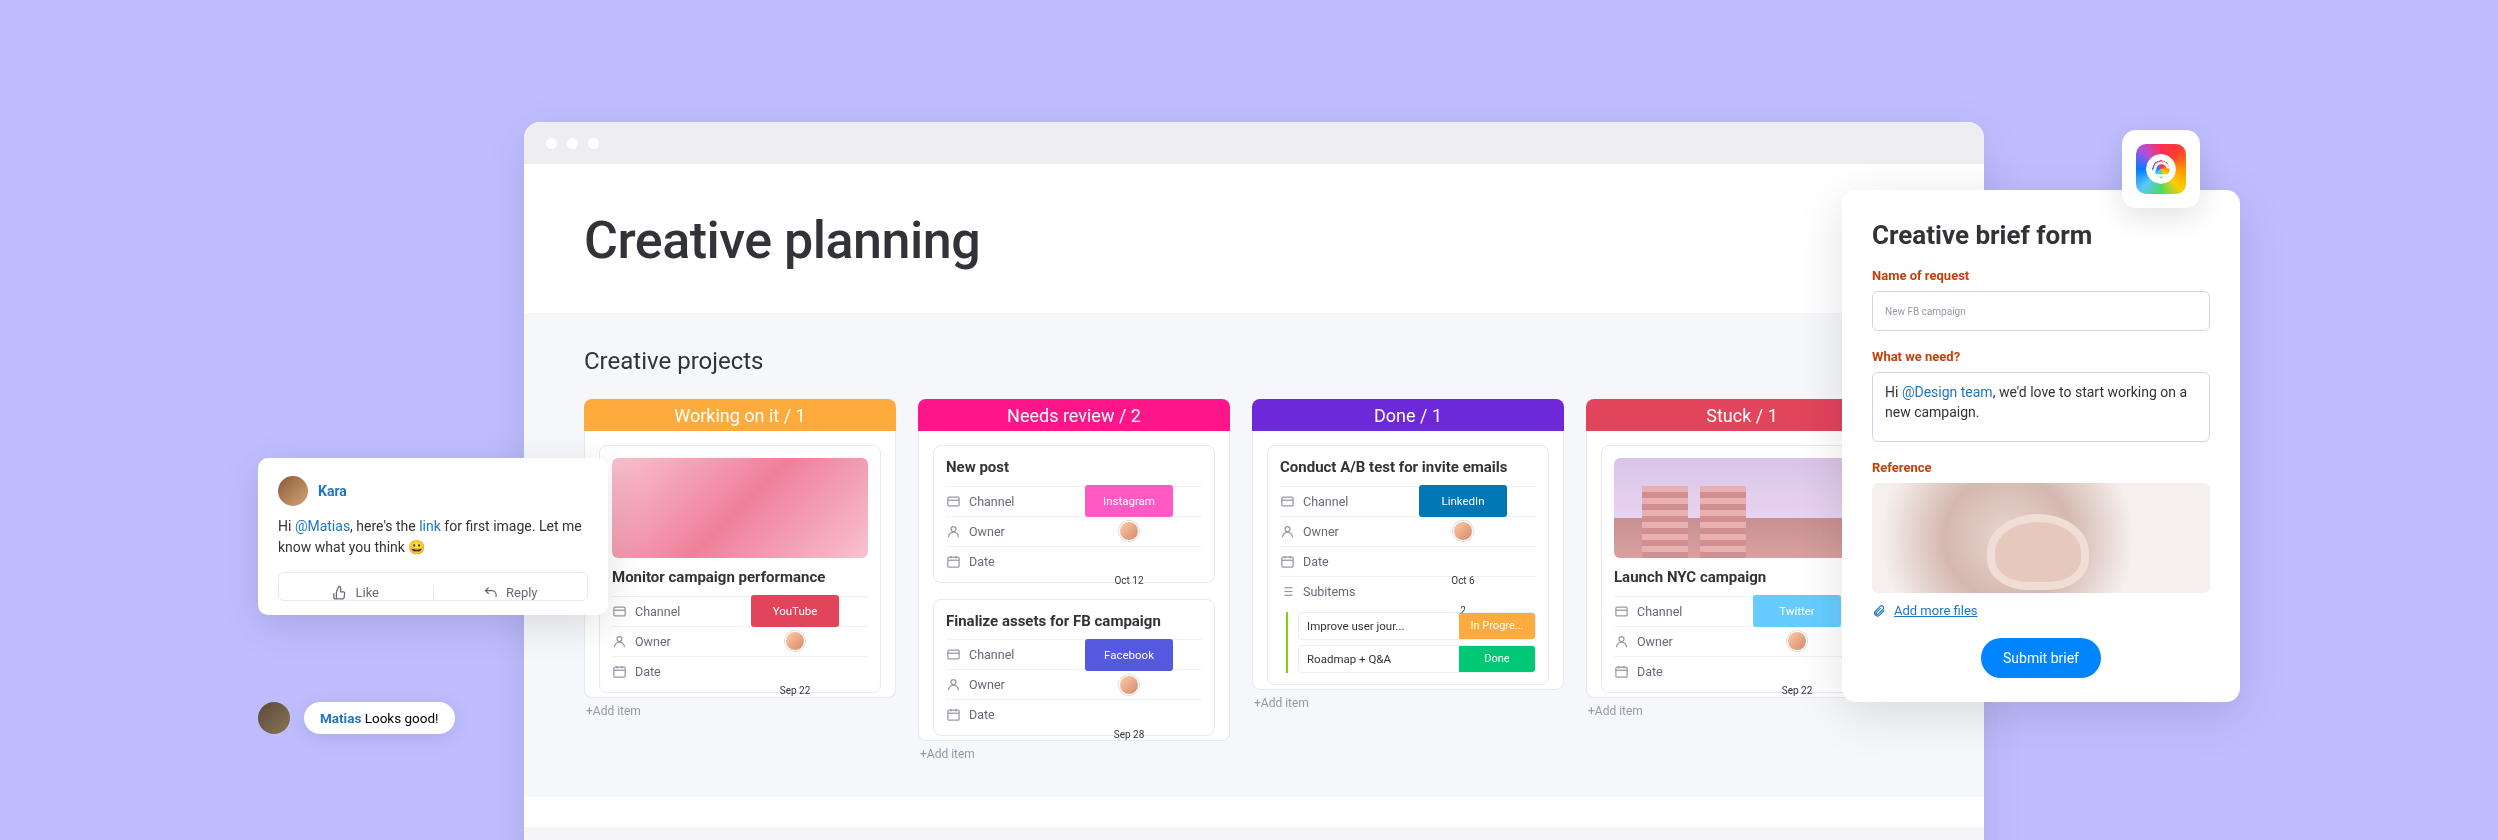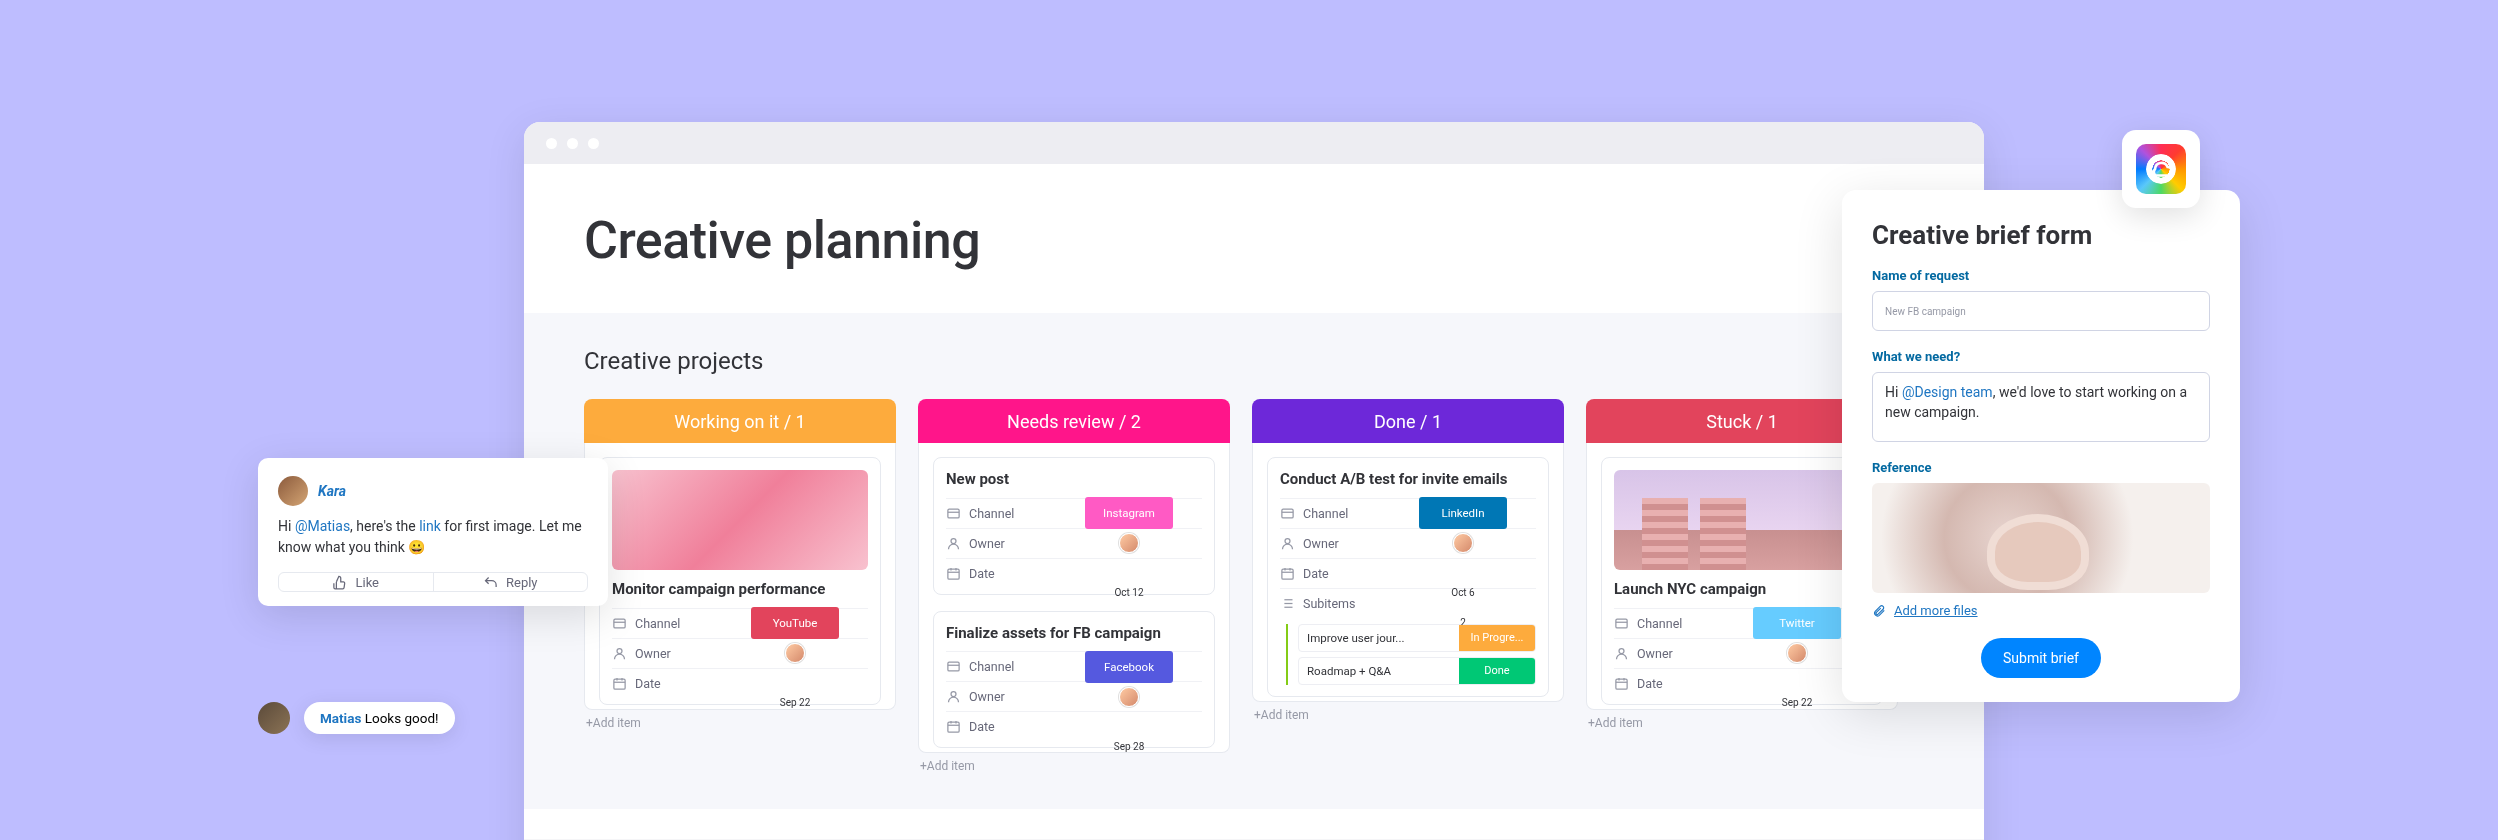--- a/index.html
+++ b/index.html
@@ -12,21 +12,21 @@
   overflow: hidden;
 }
 .browser-bar { height: 42px; background: #EDEDF2; display: flex; align-items: center; padding-left: 22px; gap: 10px; }
 .dot { width: 11px; height: 11px; border-radius: 50%; background: #FFFFFF; }
 .window-body { background: #FFFFFF; padding: 46px 60px 30px; }
 .page-title { font-size: 52px; font-weight: 500; color: #323338; letter-spacing: -0.5px; }
 .board-wrap { background: #F6F7FB; margin: 42px -60px 0; padding: 34px 60px; }
 .section-h { font-size: 24px; color: #323338; font-weight: 400; margin-bottom: 24px; }
 .columns { display: flex; gap: 22px; }
 .col { width: 312px; flex-shrink: 0; }
-.col-head { height: 44px; display:flex; align-items:center; justify-content:center; color:#fff; font-size:18px; border-radius:8px 8px 0 0; font-weight:400; }
+.col-head { height: 32px; display:flex; align-items:center; justify-content:center; color:#fff; font-size:18px; border-radius:8px 8px 0 0; font-weight:400; }
 .col-body { background:#fff; border:1px solid #E6E9EF; border-top:none; border-radius:0 0 8px 8px; padding: 14px 14px 4px; min-height:100px;}
 .col-body .card + .card { margin-top: 16px; }
 .card { border:1px solid #E6E9EF; border-radius:8px; padding:12px 12px 6px; background:#fff; }
 .card-thumb { height:100px; border-radius:6px; margin-bottom:10px; background:#eee; }
 .thumb-pink { background: linear-gradient(135deg,#F8C2CF 0%,#F07F9A 50%,#F8C2CF 100%); }
 .thumb-city { background: linear-gradient(180deg,#D8C4E8 0%,#E8D4F0 60%,#C89090 60%,#D8A0A0 100%); position:relative;}
 .thumb-city:before, .thumb-city:after { content:""; position:absolute; bottom:0; width:46px; height:72px; background:repeating-linear-gradient(#E8B0B0 0 6px,#D09090 6px 12px); }
 .thumb-city:before{ left:28px;} .thumb-city:after{ left:86px;}
 .card-title { font-size:15px; font-weight:700; color:#323338; margin-bottom:8px; line-height:1.3; }
 .row { display:flex; align-items:center; height:30px; font-size:12.5px; color:#676879; border-top:1px solid #F0F1F5;}
@@ -43,39 +43,39 @@
 .subitem { display:flex; align-items:center; height:28px; font-size:11.5px; border:1px solid #EDEEF3; border-radius:4px; margin-bottom:5px; background:#fff;}
 .subitem span:first-child{ flex:1; padding:0 8px; color:#323338; white-space:nowrap; overflow:hidden; text-overflow:ellipsis;}
 .sub-chip{ width:76px; height:100%; display:flex; align-items:center; justify-content:center; color:#fff; font-size:11px; border-radius:0 3px 3px 0;}
 
 .comment-card {
   position:absolute; left:258px; top:458px; width:350px; background:#fff;
   border-radius:10px; box-shadow:0 10px 40px rgba(0,0,0,.12); padding:18px 20px 14px; z-index:5;
 }
 .cc-head{ display:flex; align-items:center; gap:10px; margin-bottom:10px;}
 .cc-avatar{ width:30px; height:30px; border-radius:50%; background:linear-gradient(135deg,#8B5A3C,#D4A574);}
-.cc-name{ color:#1F76C2; font-weight:700; font-size:14px;font-style:italic;}
+.cc-name{ color:#1F76C2; font-weight:700; font-size:14px;}
 .cc-body{ font-size:14px; color:#323338; line-height:1.5; margin-bottom:14px;}
 .mention{ color:#1F76C2;}
 .lnk{ color:#1F76C2;}
-.cc-actions{ display:flex; border:1px solid #E6E9EF; border-radius:6px; height:20px;}
+.cc-actions{ display:flex; border:1px solid #E6E9EF; border-radius:6px; height:29px;align-items:flex-end;}
 .cc-actions>div{ flex:1; display:flex; align-items:center; justify-content:center; gap:8px; font-size:13px; color:#676879; cursor:pointer;}
 .cc-actions>div:first-child{ border-right:1px solid #E6E9EF;}
 
 .reply-row{ position:absolute; left:258px; top:702px; display:flex; align-items:center; gap:14px; z-index:5;}
 .reply-avatar{ width:32px; height:32px; border-radius:50%; background:linear-gradient(135deg,#5B4A3A,#8B7355);}
 .reply-bubble{ background:#fff; border-radius:18px; padding:8px 16px; font-size:13.5px; box-shadow:0 4px 20px rgba(0,0,0,.1);}
 .reply-bubble b{ color:#1F76C2; font-weight:700; }
 
 .form-card{
   position:absolute; right:258px; top:190px; width:398px; background:#fff; border-radius:14px;
   box-shadow:0 12px 50px rgba(0,0,0,.12); padding:30px 30px 24px; z-index:6;
 }
 .form-title{ font-size:26px; font-weight:700; color:#323338; margin-bottom:18px;}
-.form-label{ font-size:13px; font-weight:700; color:#0369a1; margin-bottom:8px;}
+.form-label{ font-size:13px; font-weight:700; color:#c2410c; margin-bottom:8px;}
 .form-input{ width:100%; height:40px; border:1px solid #D0D4E4; border-radius:6px; padding:8px 12px; font-size:10px; color:#676879; margin-bottom:18px; display:flex; align-items:center;}
 .form-ta{ width:100%; height:70px; border:1px solid #D0D4E4; border-radius:6px; padding:10px 12px; font-size:14px; color:#323338; margin-bottom:18px; line-height:1.4;}
 .ref-img{ width:100%; height:110px; border-radius:6px; margin-bottom:10px; background:radial-gradient(circle at 40% 50%, #E8D5D0 0%, #D4B8B0 30%, #F5F0ED 60%); position:relative;}
 .ref-img:after{ content:""; position:absolute; left:34%; top:28%; width:86px; height:60px; border-radius:50% 50% 40% 40%; background:#E6C9BD; border:8px solid #F0DDD5;}
 .add-files{ display:flex; align-items:center; gap:8px; color:#1F76C2; font-size:13px; text-decoration:underline; cursor:pointer; margin-bottom:20px;}
 .submit-btn{ background:#0085FF; color:#fff; font-size:14px; height:40px; padding:0 22px; border:none; border-radius:20px; cursor:pointer; display:block; margin:0 auto;}
 
 .cc-icon{
   position:absolute; right:298px; top:130px; width:78px; height:78px; background:#fff; border-radius:14px;
   box-shadow:0 8px 30px rgba(0,0,0,.12); display:flex; align-items:center; justify-content:center; z-index:7;

